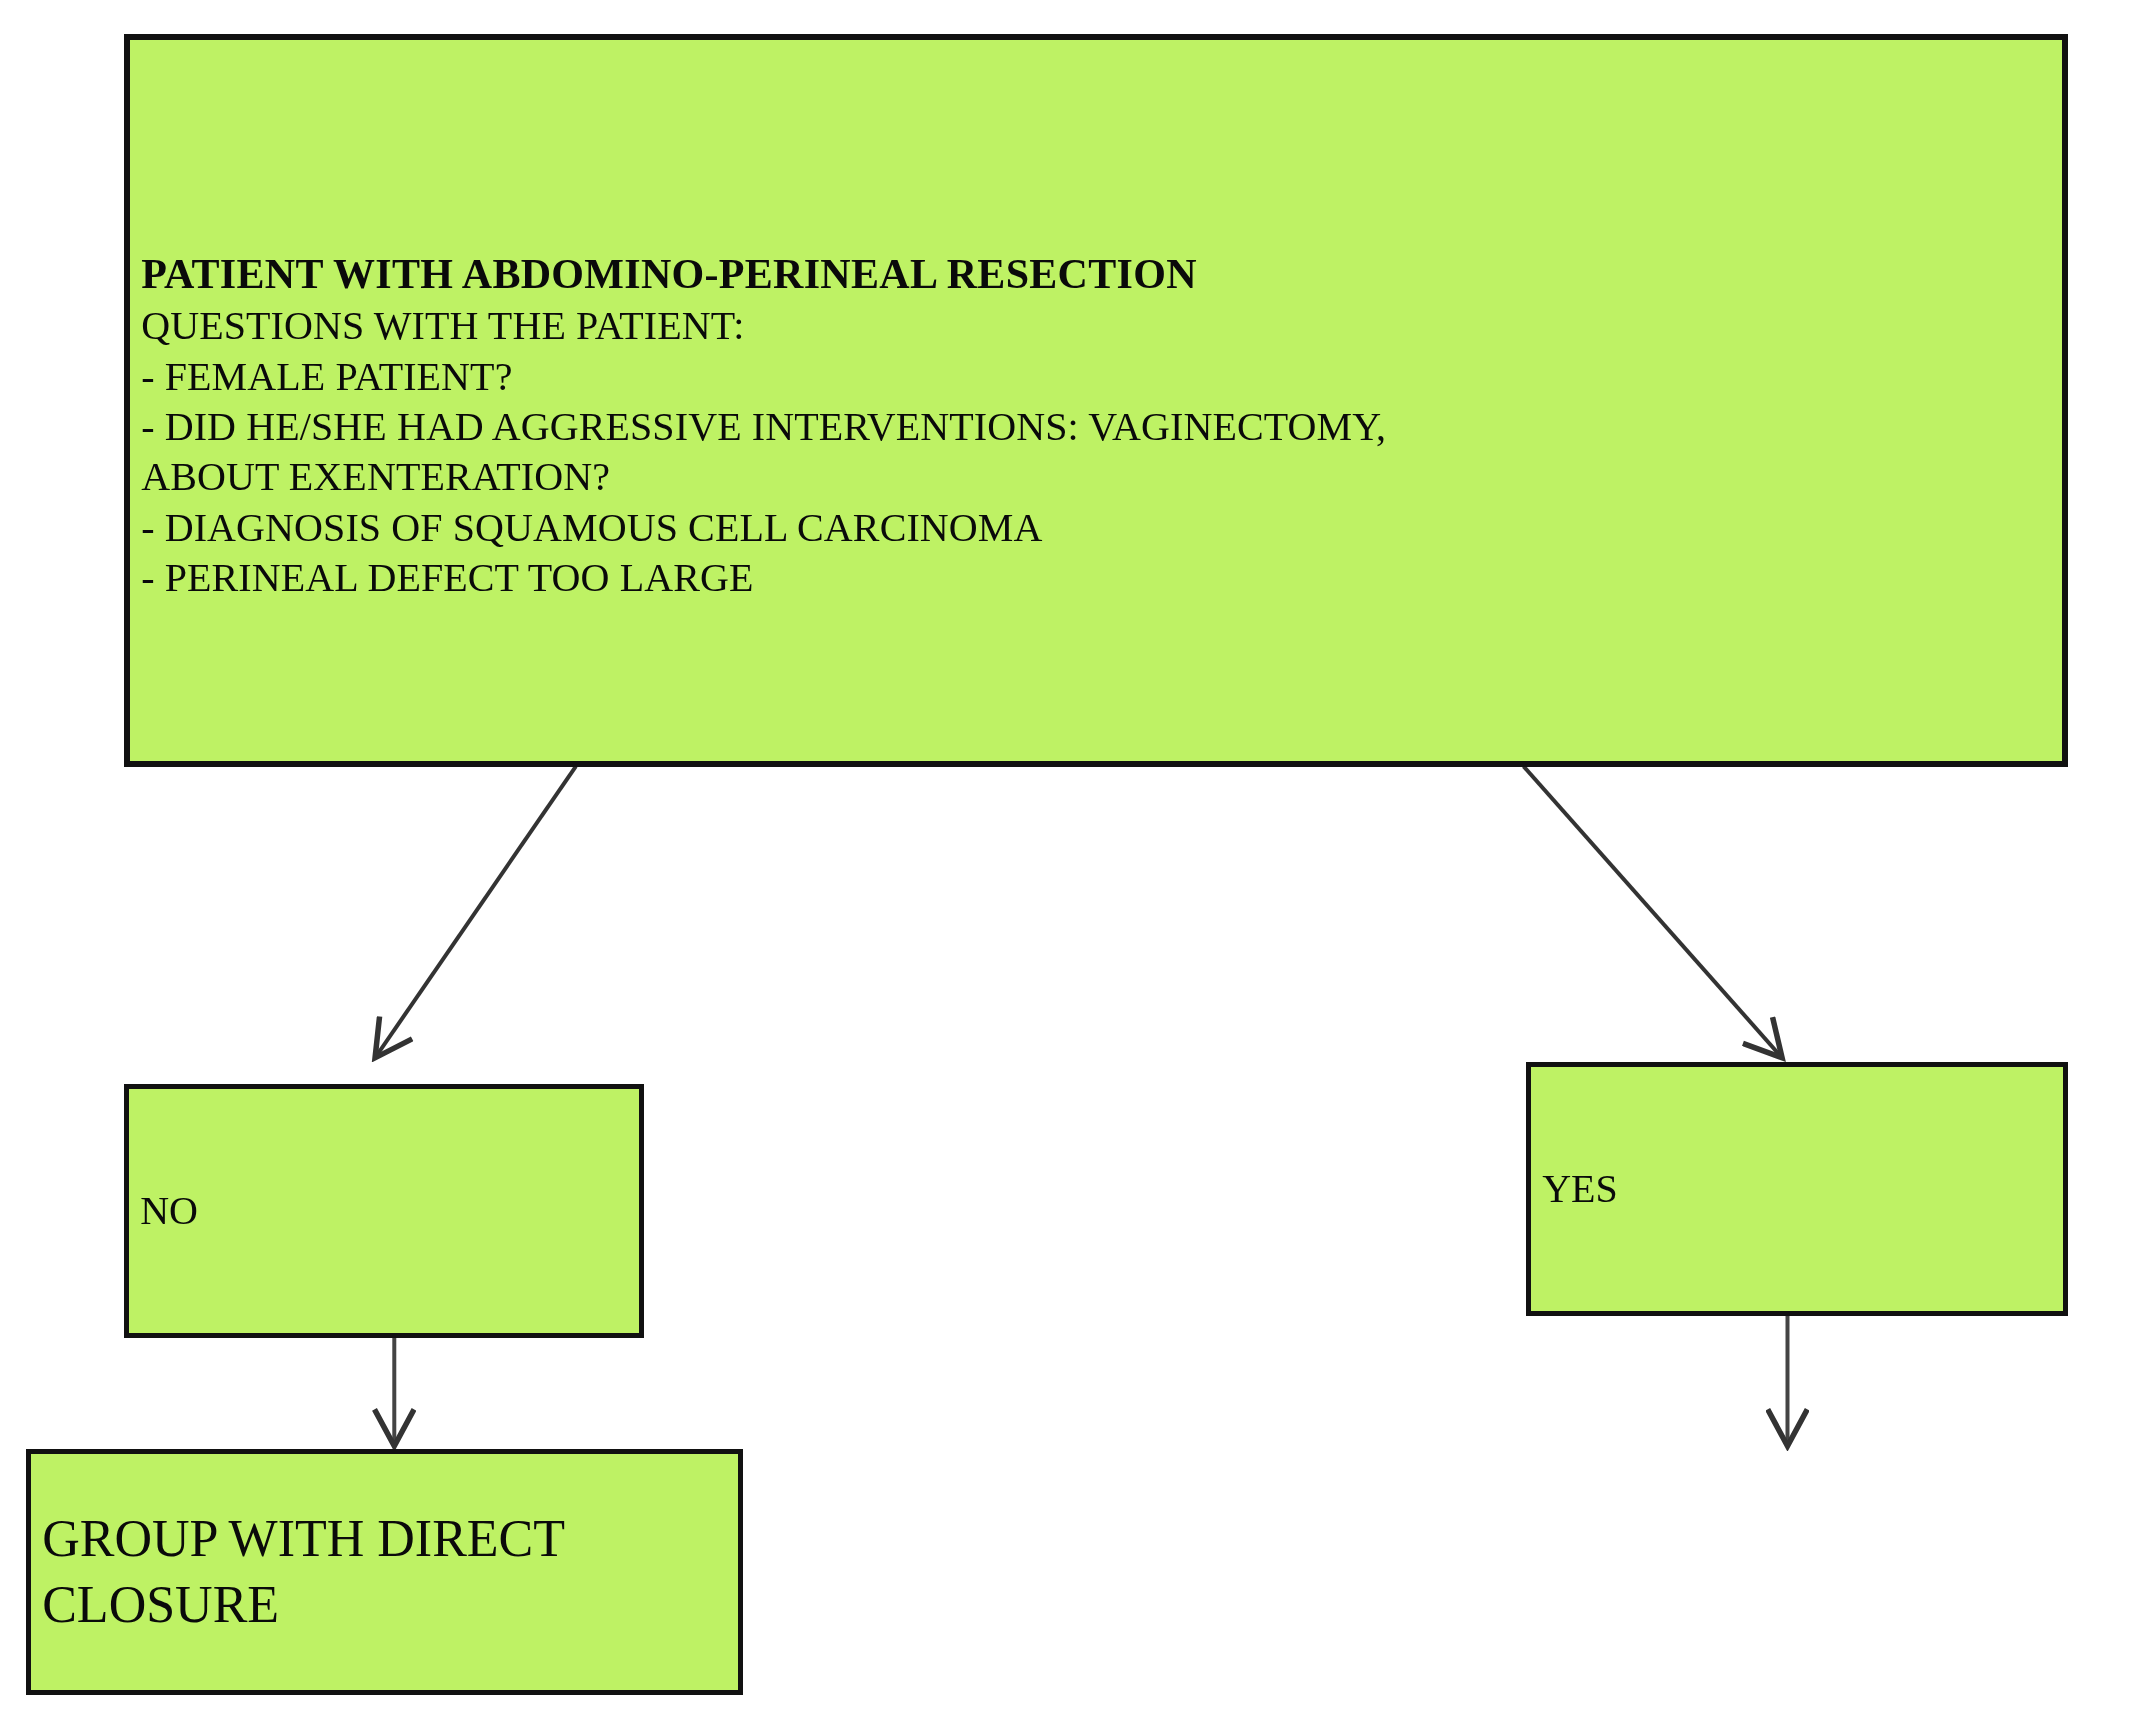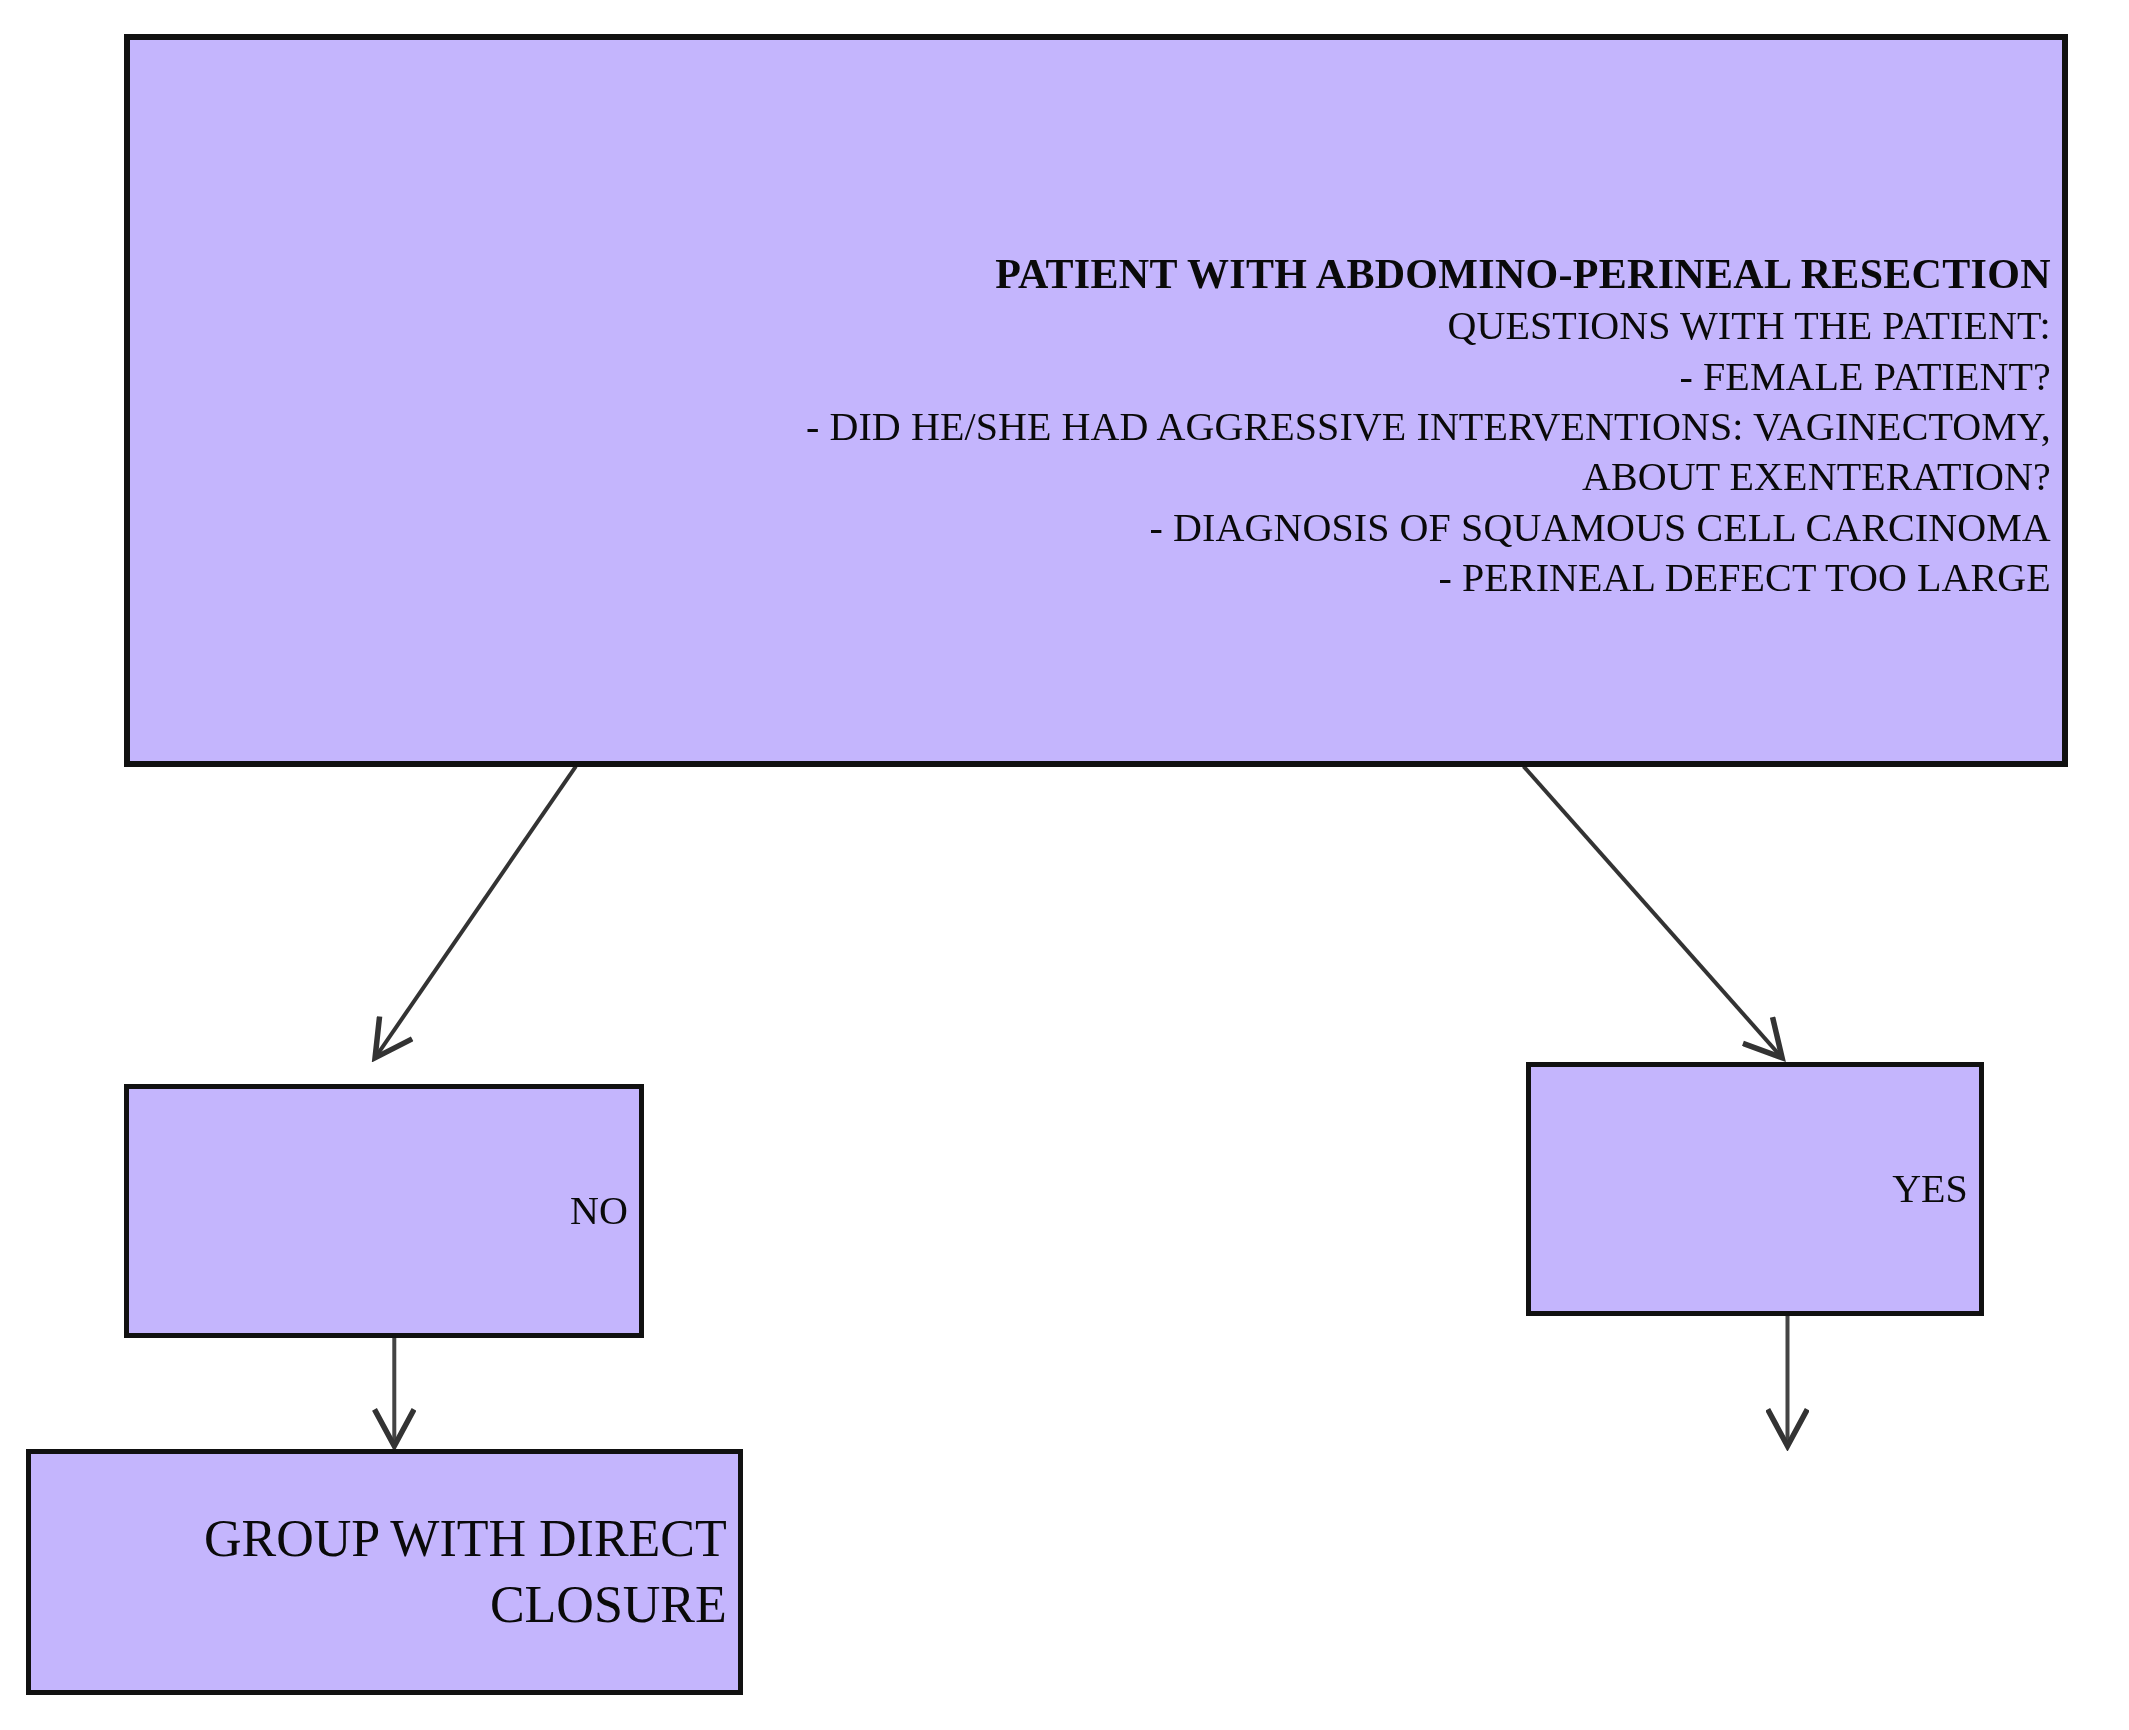--- a/index.html
+++ b/index.html
@@ -13,25 +13,25 @@
     height: 1731px;
     background: #ffffff;
     overflow: hidden;
     font-family: "Liberation Serif", "DejaVu Serif", serif;
     color: #0a0a0a;
   }
   .node {
     position: absolute;
     box-sizing: border-box;
     border: 5.6px solid #111111;
-    background: #c4b5fd;
+    background: #bef264;
     display: flex;
     align-items: center;
     justify-content: center;
-    text-align: right;
+    text-align: left;
   }
   .node-inner {
     width: 100%;
     padding: 0 11.2px;
     box-sizing: border-box;
   }
 
   
   #main-box {
     left: 124px;
@@ -59,21 +59,21 @@
   
   #no-box {
     left: 124px;
     top: 1084px;
     width: 520px;
     height: 254px;
   }
   #yes-box {
     left: 1526px;
     top: 1062px;
-    width: 458px;
+    width: 542px;
     height: 254px;
   }
   .branch-label {
     font-size: 40px;
     line-height: 1.2;
   }
 
   
   #group-box {
     left: 26px;

